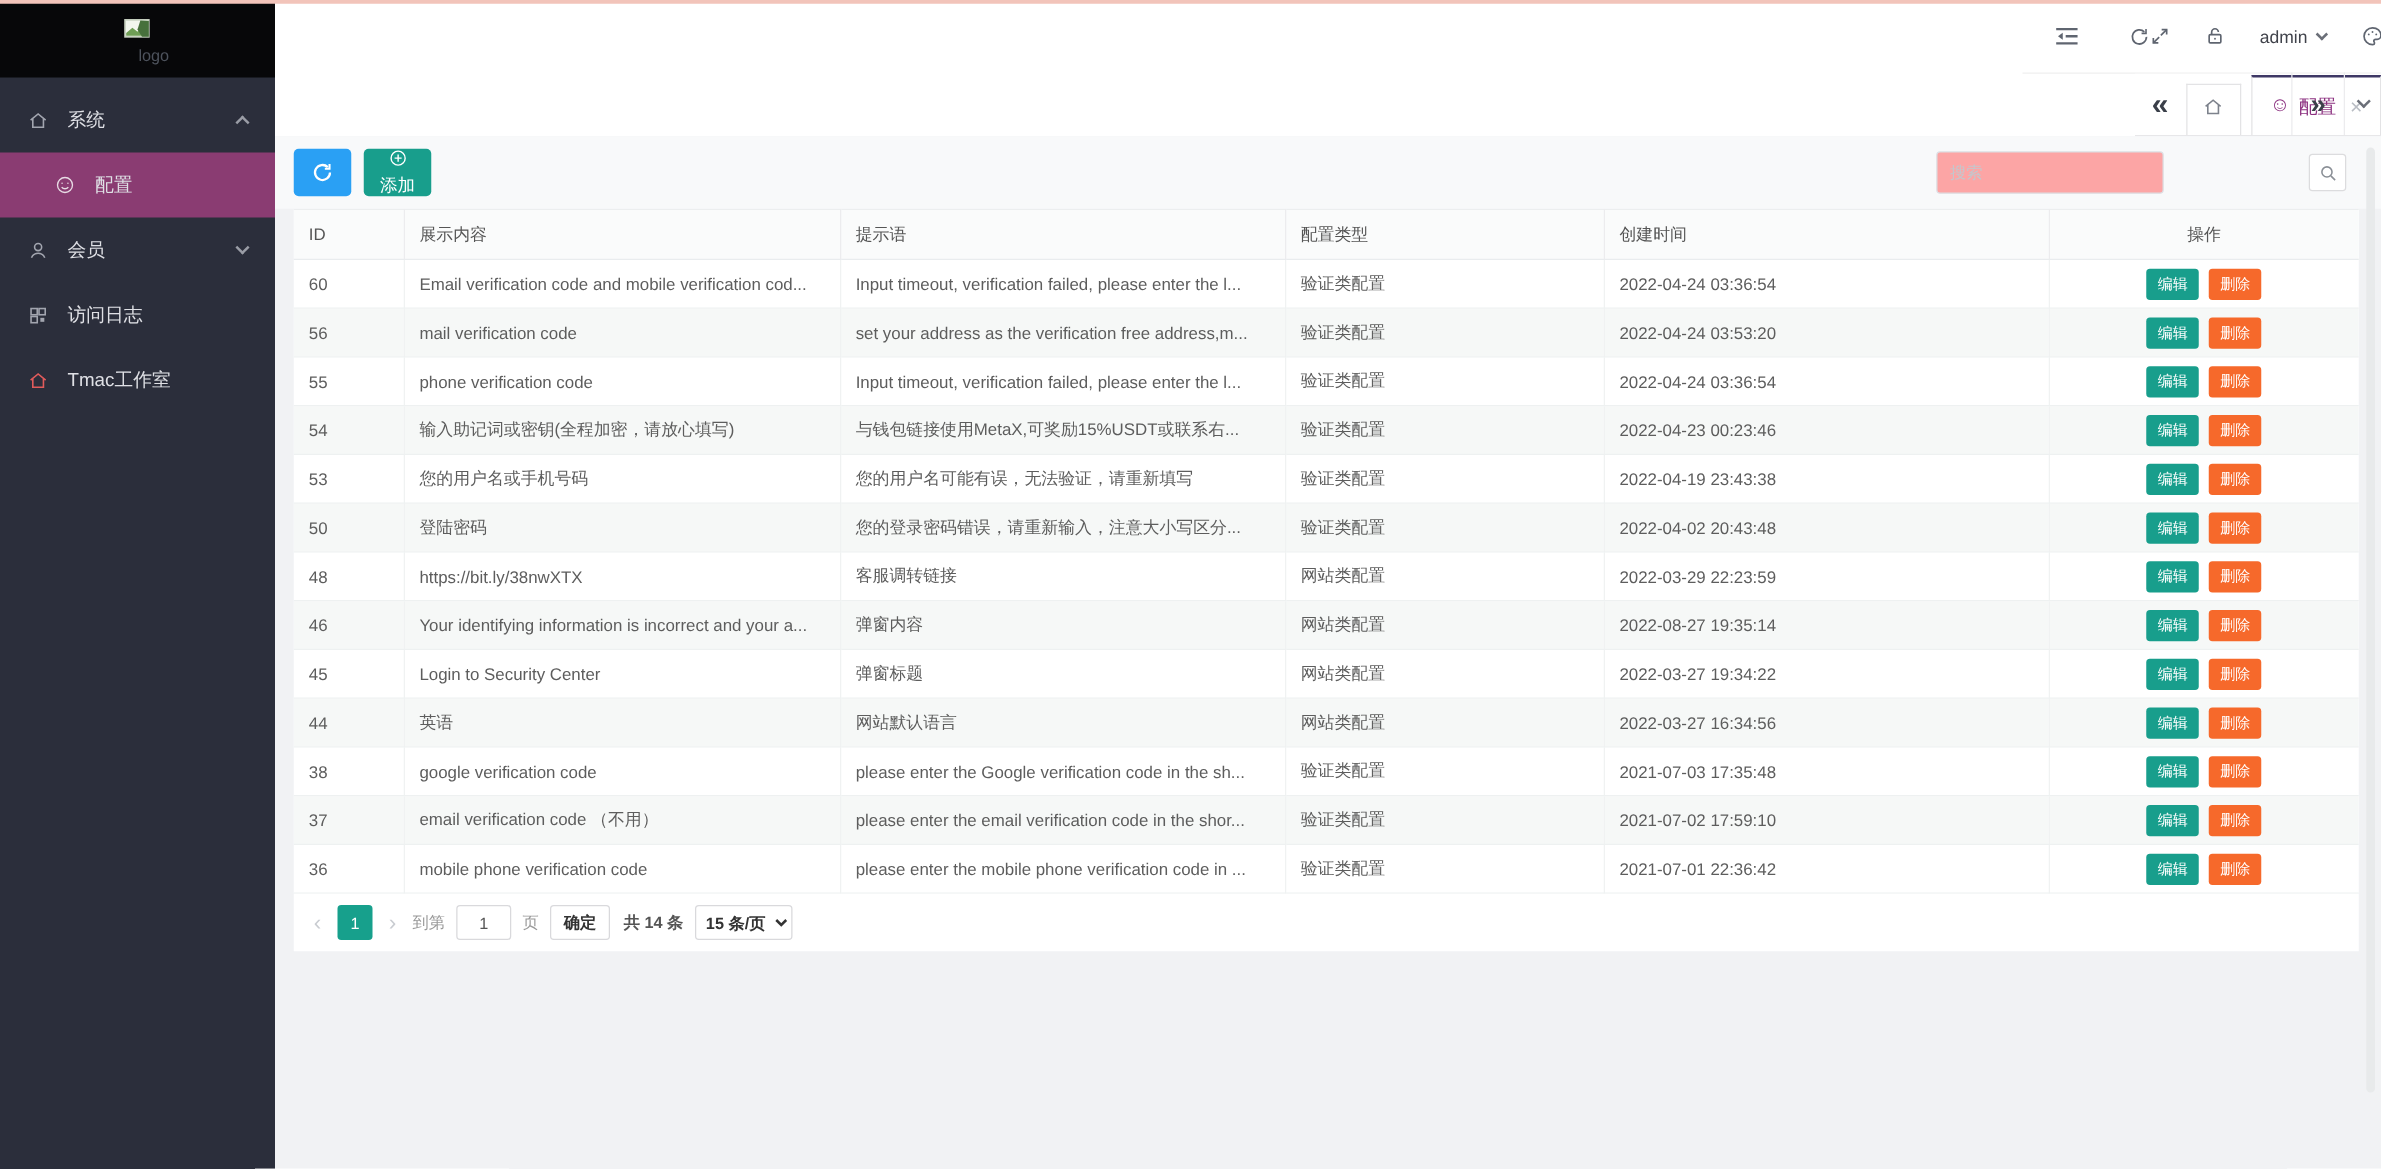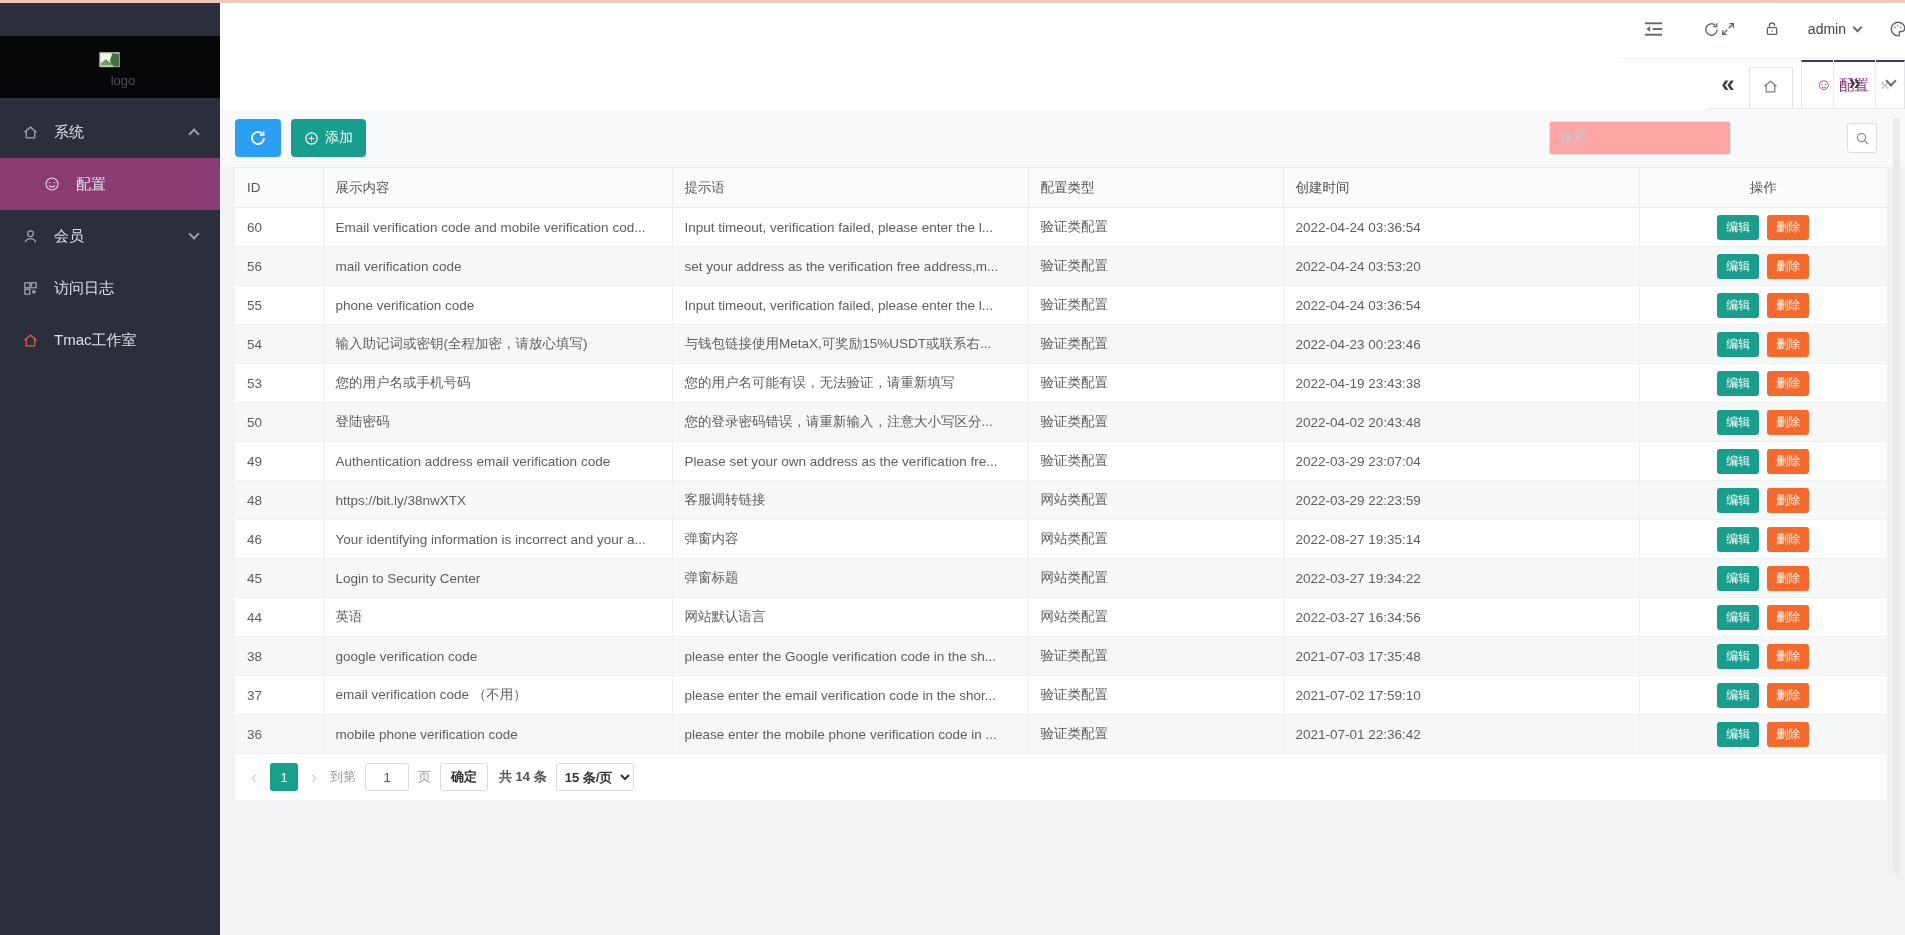--- a/index.html
+++ b/index.html
@@ -3,21 +3,21 @@
 <meta charset="utf-8">
 <style>
   * { box-sizing: border-box; }
   html,body { margin:0; padding:0; }
   body { font-family:"Liberation Sans", sans-serif; width:1905px; height:935px; overflow:hidden; background:#fff; }
   .app { position:relative; width:1905px; height:935px; display:flex; overflow:hidden; }
   .topline { position:absolute; top:0; left:0; width:100%; height:3px; background:#f2c4ba; z-index:50; }
 
   
   .sidebar { width:220px; height:100%; background:#2b2e3b; flex-shrink:0; display:flex; flex-direction:column; }
-  .logo-area { height:62px; background:#070709; display:flex; flex-direction:column; align-items:center; justify-content:center; padding-top:5px;margin-top:36px; }
+  .logo-area { height:62px; background:#070709; display:flex; flex-direction:column; align-items:center; justify-content:center; padding-top:5px; }
   .logo-area .logo-text { color:#4d525c; font-size:13px; margin-left:26px; margin-top:-2px; }
   .side-menu { padding-top:8px; }
   .side-item { height:52px; display:flex; align-items:center; padding:0 22px; color:#dfe0e5; font-size:15px; gap:13px; cursor:pointer; }
   .side-item .icon { width:19px; display:flex; align-items:center; color:#a2a5af; }
   .side-item .label { flex:1; white-space:nowrap; }
   .side-item.sub { background:#222532; padding-left:44px; }
   .side-item.active { background:#8a3c72; }
   .side-item.active .icon { color:#e8dce5; }
   .chev { border:solid #9a9da6; border-width:0 2px 2px 0; padding:3px; display:inline-block; }
   .chev.up { transform:rotate(-135deg); margin-top:4px; }
@@ -45,21 +45,21 @@
   .tabbar-right { position:absolute; right:0; bottom:0; height:50px; display:flex; }
   .tabbar-right .tb-box { height:100%; display:flex; align-items:center; justify-content:center; border-left:1px solid #ececee; cursor:pointer; }
   .tb-fwd { width:42px; font-size:22px; font-weight:bold; color:#3a3f49; }
   .tb-down { width:30px; }
   .tb-down .chev { border-color:#6b6f78; }
 
   
   .content { flex:1; display:flex; flex-direction:column; background:#f1f2f4; min-height:0; }
   .toolbar { height:58px; background:#f8f9fa; display:flex; align-items:center; padding:0 18px 0 15px; position:relative; flex-shrink:0; }
   .btn-refresh { width:46px; height:38px; background:#2aa0f4; border:none; border-radius:4px; display:flex; align-items:center; justify-content:center; cursor:pointer; }
-  .btn-add { height:38px; margin-left:10px; background:#189e8c; border:none; color:#fff; border-radius:4px; padding:0 13px; display:flex; align-items:center; gap:6px; font-size:14px; font-family:inherit; cursor:pointer; }
+  .btn-add { height:38px; margin-left:10px; background:#189e8c; border:none; color:#fff; border-radius:4px; padding:0 13px; display:flex; align-items:center; gap:6px; font-size:14px; font-family:inherit; cursor:pointer;flex-direction:column; }
   .search-input { position:absolute; right:174px; top:12px; width:182px; height:34px; border:1px solid #dcdfe4; border-radius:3px; background:#fca5a5; padding:0 10px; font-size:13px; color:#555; font-family:Liberation Serif, serif; outline:none; }
   .search-input::placeholder { color:#c3c7cd; }
   .btn-search { position:absolute; right:28px; top:14px; width:30px; height:30px; background:#fff; border:1px solid #dcdcde; border-radius:3px; display:flex; align-items:center; justify-content:center; cursor:pointer; }
 
   .table-card { background:#fff; margin:0 18px 0 15px; flex-shrink:0; }
   table { width:100%; border-collapse:collapse; table-layout:fixed; }
   thead th { height:40px; background:#fafbfb; font-weight:normal; color:#555; font-size:13.5px; text-align:left; padding:0 12px; border-top:1px solid #eceeef; border-bottom:1px solid #e9ecee; border-right:1px solid #ececee; white-space:nowrap; overflow:hidden; }
   thead th:last-child { border-right:none; }
   thead th.op-col { text-align:center; }
   tbody td { height:39px; padding:0 12px; font-size:13.5px; color:#5d5d5d; border-bottom:1px solid #eef1f1; border-right:1px solid #f0f2f2; white-space:nowrap; overflow:hidden; text-overflow:ellipsis; }
@@ -316,28 +316,20 @@
               </tr>
               <tr>
                 <td>50</td>
                 <td>登陆密码</td>
                 <td>您的登录密码错误，请重新输入，注意大小写区分...</td>
                 <td>验证类配置</td>
                 <td>2022-04-02 20:43:48</td>
                 <td class="op-cell"><button class="btn-edit">编辑</button><button class="btn-delete">删除</button></td>
               </tr>
               <tr>
-                <td>49</td>
-                <td>Authentication address email verification code</td>
-                <td>Please set your own address as the verification fre...</td>
-                <td>验证类配置</td>
-                <td>2022-03-29 23:07:04</td>
-                <td class="op-cell"><button class="btn-edit">编辑</button><button class="btn-delete">删除</button></td>
-              </tr>
-              <tr>
                 <td>48</td>
                 <td>https://bit.ly/38nwXTX</td>
                 <td>客服调转链接</td>
                 <td>网站类配置</td>
                 <td>2022-03-29 22:23:59</td>
                 <td class="op-cell"><button class="btn-edit">编辑</button><button class="btn-delete">删除</button></td>
               </tr>
               <tr>
                 <td>46</td>
                 <td>Your identifying information is incorrect and your a...</td>

